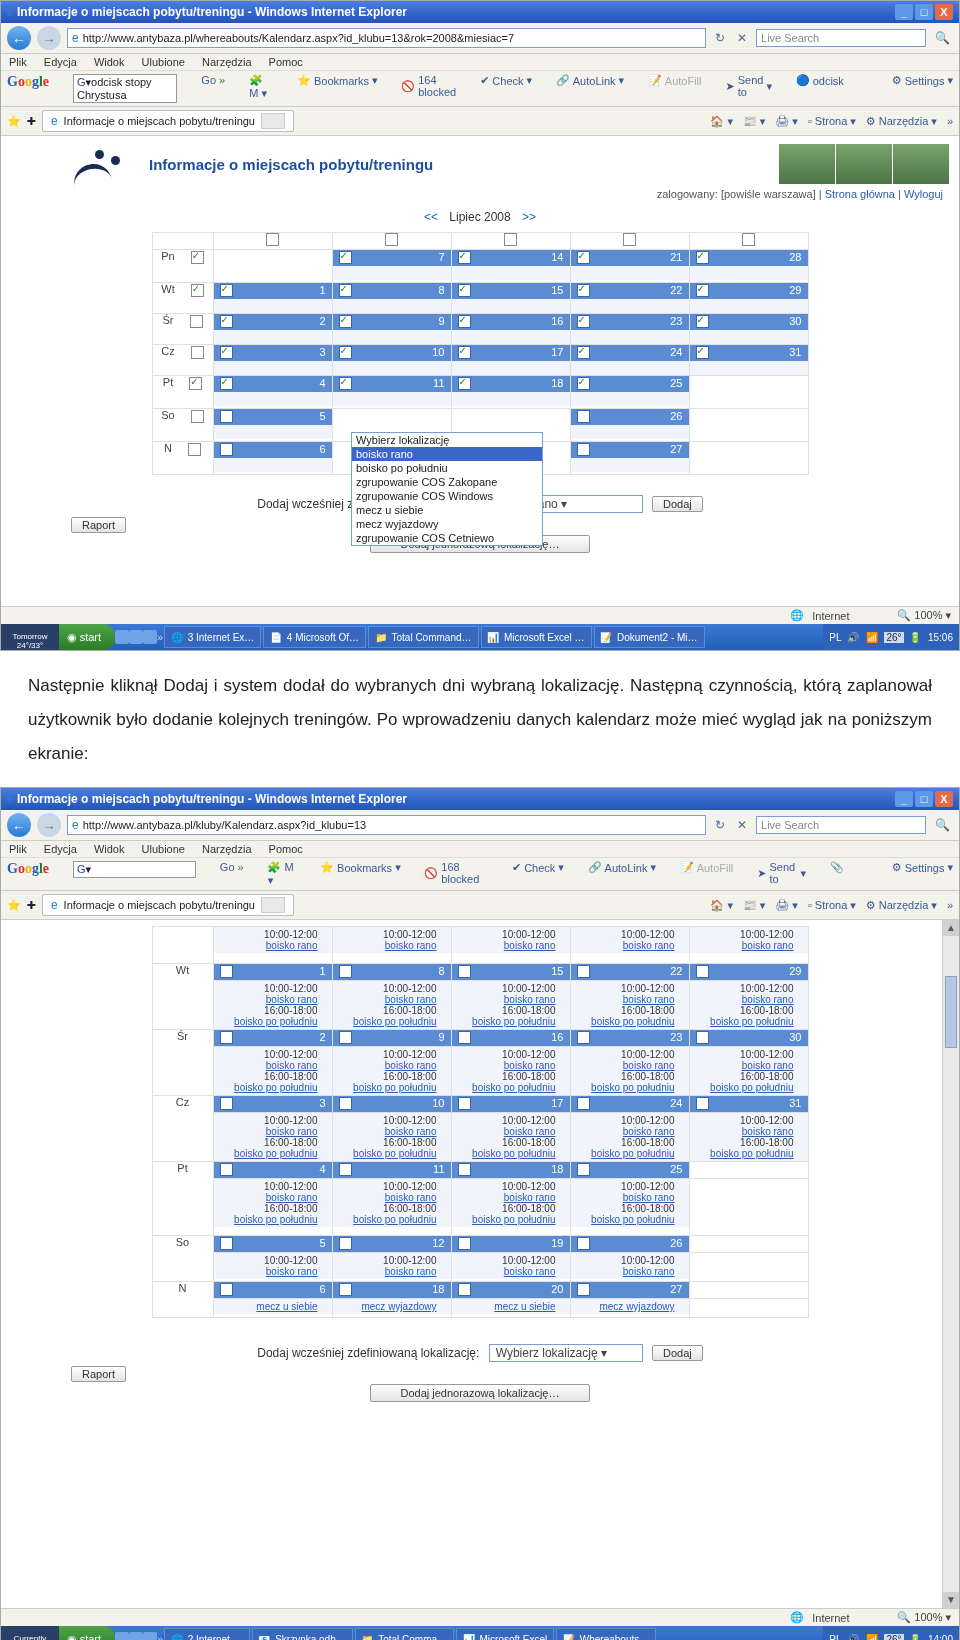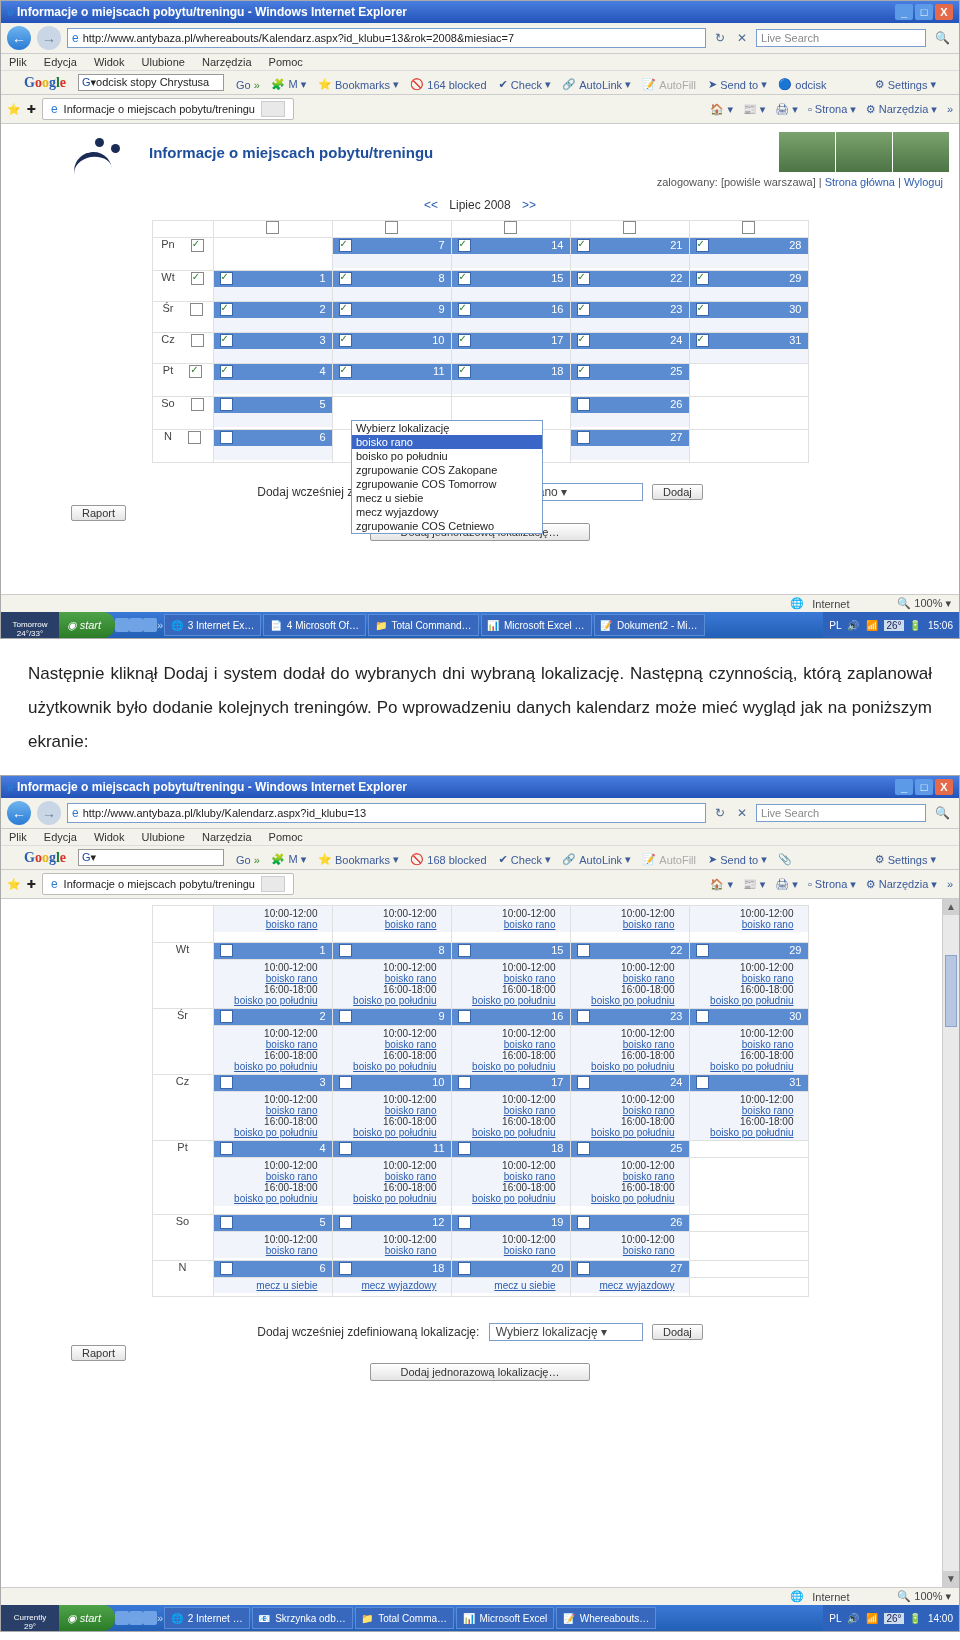--- a/index.html
+++ b/index.html
@@ -11,21 +11,21 @@
 .addr{background:#f3f2eb;padding:3px 6px;display:flex;align-items:center;gap:6px;border-bottom:1px solid #ccc}
 .navbtn{width:24px;height:24px;border-radius:12px;display:inline-flex;align-items:center;justify-content:center;color:#fff;font-size:14px}
 .navback{background:linear-gradient(#6fb4ef,#2a7bd4)}
 .navfwd{background:#c9d6e6;color:#6a7c92}
 .urlbox{flex:1;background:#fff;border:1px solid #7a9ecb;padding:2px 4px;display:flex;align-items:center;gap:4px;font-size:11px}
 .ieicon{color:#2a7bd4;font-size:12px}
 .searchbox{width:160px;background:#fff;border:1px solid #7a9ecb;padding:2px 4px;font-size:11px;color:#888}
 .iconbtn{display:inline-block;padding:1px 3px;color:#4b6a94}
 .menubar{background:#f3f2eb;padding:2px 8px;font-size:11px;color:#333;border-bottom:1px solid #ddd}
 .menubar span{margin-right:14px}
-.gbar{background:#f3f2eb;padding:3px 23px;display:flex;align-items:flex-end;gap:12px;font-size:11px;border-bottom:1px solid #ccc;flex-wrap:nowrap;overflow:hidden}
+.gbar{background:#f3f2eb;padding:3px 6px;display:flex;align-items:flex-start;gap:24px;font-size:11px;border-bottom:1px solid #ccc;flex-wrap:nowrap;overflow:hidden}
 .glogo{font-family:Georgia,serif;font-weight:bold;font-size:14px}
 .glogo .b{color:#2a5db0}.glogo .r{color:#d93025}.glogo .y{color:#eab30d}.glogo .g{color:#188038}
 .ginput{border:1px solid #999;background:#fff;padding:1px 3px;width:138px;font-size:11px}
 .garr{color:#3a8a34}
 .tbitem{display:inline-flex;align-items:center;gap:3px;color:#3a5a9a}
 .tabrow{background:#f3f2eb;padding:3px 6px;display:flex;align-items:center;gap:8px;font-size:11px;border-bottom:1px solid #ccc;justify-content:space-between}
 .tabrow .left{display:flex;align-items:center;gap:6px}
 .tabctl{background:#fff;border:1px solid #bdbdbd;padding:2px 8px;display:inline-flex;align-items:center;gap:6px;border-radius:2px}
 .tabctl .spacer{display:inline-block;width:22px;height:14px;background:#e9e9e9;border:1px solid #ccc}
 .toolright{display:flex;align-items:center;gap:10px;color:#3a5a9a}
@@ -61,21 +61,21 @@
 .dropdown .opt{padding:1px 4px}
 .dropdown .opt.sel{background:#3a67c7;color:#fff}
 .addrow{text-align:center;margin:20px 0 4px;font-size:12px;color:#333}
 .addrow .sel{display:inline-block;border:1px solid #7a9ecb;background:#fff;padding:1px 6px;width:140px;text-align:left;color:#444;margin:0 6px}
 .btn{display:inline-block;border:1px solid #999;background:linear-gradient(#fff,#e4e4e4);padding:1px 10px;border-radius:2px;font-size:11px;color:#333}
 .raport{text-align:left;margin:4px 60px 2px}
 .addrow2{text-align:center;margin:2px 0}
 .statusbar{background:#f3f2eb;border-top:1px solid #ccc;padding:2px 8px;font-size:11px;display:flex;justify-content:flex-end;align-items:center;gap:8px;color:#444}
 .globe{color:#237e23}
 .taskbar{background:linear-gradient(#3a79d6,#225fb6);height:26px;display:flex;align-items:center;font-size:11px;color:#fff}
-.startbtn{background:linear-gradient(#4ea348,#2b7c27);height:26px;padding:0 14px 0 8px;display:flex;align-items:center;border-top-right-radius:12px;border-bottom-right-radius:12px;gap:4px;font-style:italic}
+.startbtn{background:linear-gradient(#4ea348,#2b7c27);height:26px;padding:0 14px 0 8px;display:flex;align-items:center;border-top-right-radius:12px;border-bottom-right-radius:12px;gap:4px;}
 .wthtile{width:58px;height:26px;background:#2a3f68;display:flex;flex-direction:column;justify-content:flex-end;align-items:center;font-size:8px;line-height:9px}
 .tbtn{background:#3768be;border:1px solid #5a8cd8;padding:1px 6px;margin:0 1px;height:18px;display:inline-flex;align-items:center;gap:4px;font-size:10px;max-width:110px;overflow:hidden;white-space:nowrap}
 .tray{margin-left:auto;background:#2e62bb;height:26px;display:flex;align-items:center;gap:6px;padding:0 6px;font-size:10px}
 .qicon{width:14px;height:14px;display:inline-block;background:#6fa3e6;border-radius:2px}
 .body-para{font-family:Liberation Sans, sans-serif;font-size:17px;line-height:2.0;text-align:justify;margin:18px 28px 16px}
 .footer{text-align:center;font-family:"Times New Roman",serif;font-size:15px;margin:24px 0 12px}
 
 .sched{font-size:10px;text-align:right;padding:2px 14px;background:#f1f4fb}
 .sched .t{color:#333}
 .sched .loc{color:#2a5db0;text-decoration:underline;display:block}
@@ -435,21 +435,21 @@
               </td>
    </tr>
   </tbody>
         </table>
 
   <div class="dropdown">
    <div class="opt">Wybierz lokalizację</div>
    <div class="opt sel">boisko rano</div>
    <div class="opt">boisko po południu</div>
    <div class="opt">zgrupowanie COS Zakopane</div>
-   <div class="opt">zgrupowanie COS Tomorrow</div>
+   <div class="opt">zgrupowanie COS Windows</div>
    <div class="opt">mecz u siebie</div>
    <div class="opt">mecz wyjazdowy</div>
    <div class="opt">zgrupowanie COS Cetniewo</div>
   </div>
   <div class="addrow">
    <span>Dodaj wcześniej zdefiniowaną lokalizację:</span>
    <span class="sel"><span>boisko rano</span> ▾</span>
    <span class="btn">Dodaj</span>
   </div>
   <div class="raport"><span class="btn">Raport</span></div>

